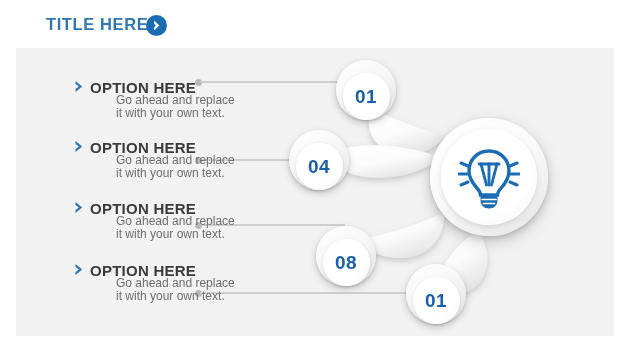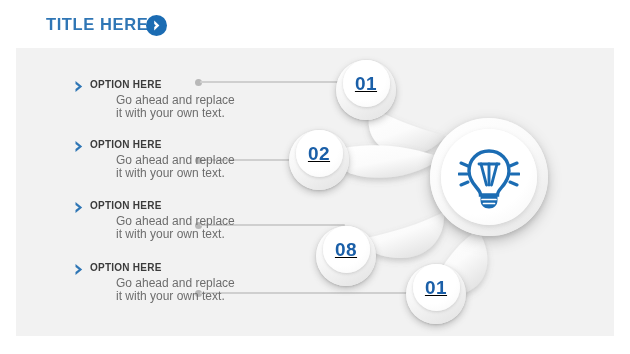--- a/index.html
+++ b/index.html
@@ -62,21 +62,21 @@
   .option-chevron-icon {
     position: absolute;
     left: 0px; top: 1px;
     width: 11px; height: 13px;
   }
   .option-chevron-icon svg { display: block; }
 
   .option-heading {
     position: absolute;
     left: 16px; top: 0px;
-    font-size: 10px;
+    font-size: 15px;
     font-weight: bold;
     letter-spacing: 0.25px;
     color: #3b3b3b;
     white-space: nowrap;
   }
   .option-body {
     position: absolute;
     left: 24px; top: 15px;
     font-size: 12px;
     line-height: 12.5px;
@@ -117,23 +117,22 @@
   }
 
   
   .num-circle {
     position: absolute;
     border-radius: 50%;
     background: linear-gradient(150deg, #ffffff 0%, #f7f7f7 42%, #e2e2e2 100%);
     box-shadow: 0 3px 7px rgba(90,90,90,0.33),
                 0 1px 2px rgba(120,120,120,0.25);
     display: flex;
-    align-items: flex-start;
+    align-items: flex-end;
     justify-content: center;
-    text-decoration: underline;
   }
   .num-circle .inner {
     border-radius: 50%;
     background: radial-gradient(circle at 38% 32%, #ffffff 0%, #ffffff 58%, #f6f6f6 100%);
     box-shadow: inset 0 1px 2px rgba(255,255,255,0.95),
                 0 1px 3px rgba(130,130,130,0.30);
     display: flex;
     align-items: center;
     justify-content: center;
   }
@@ -263,21 +262,21 @@
 </div>
 
 <div class="num-circle" id="circle-01">
   <div class="inner">
     <span class="num-label">01</span>
   </div>
 </div>
 
 <div class="num-circle" id="circle-02">
   <div class="inner">
-    <span class="num-label">02</span>
+    <span class="num-label">04</span>
   </div>
 </div>
 
 <div class="num-circle" id="circle-03">
   <div class="inner">
     <span class="num-label">08</span>
   </div>
 </div>
 
 <div class="num-circle" id="circle-04">

